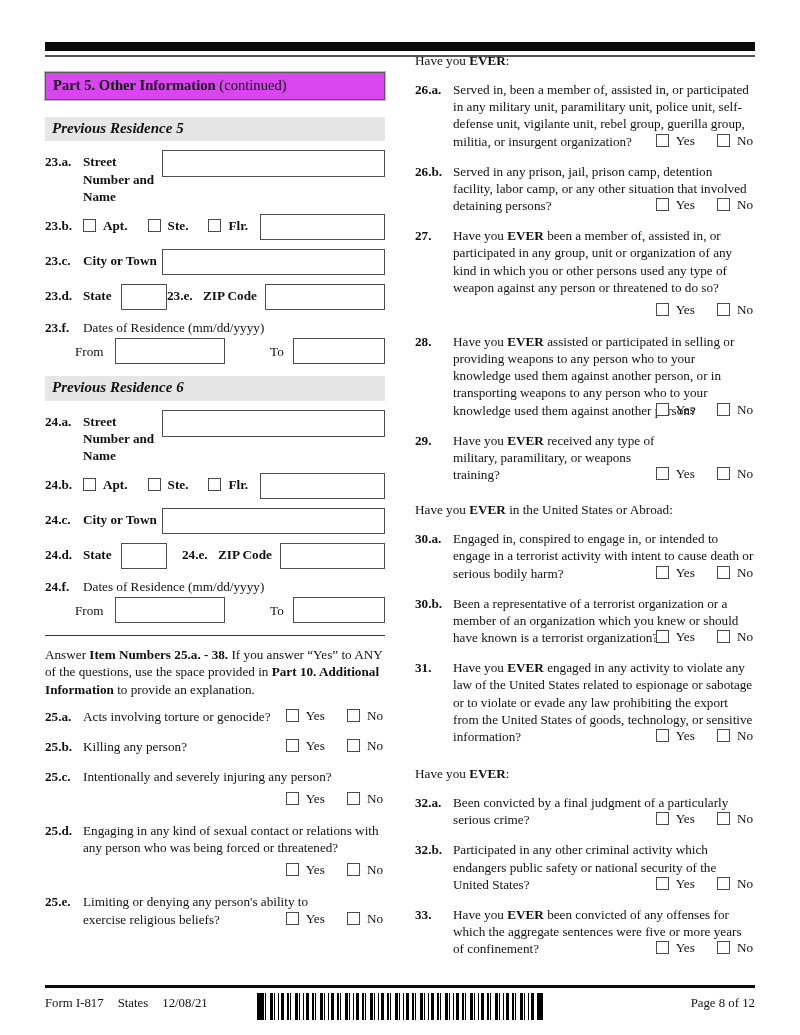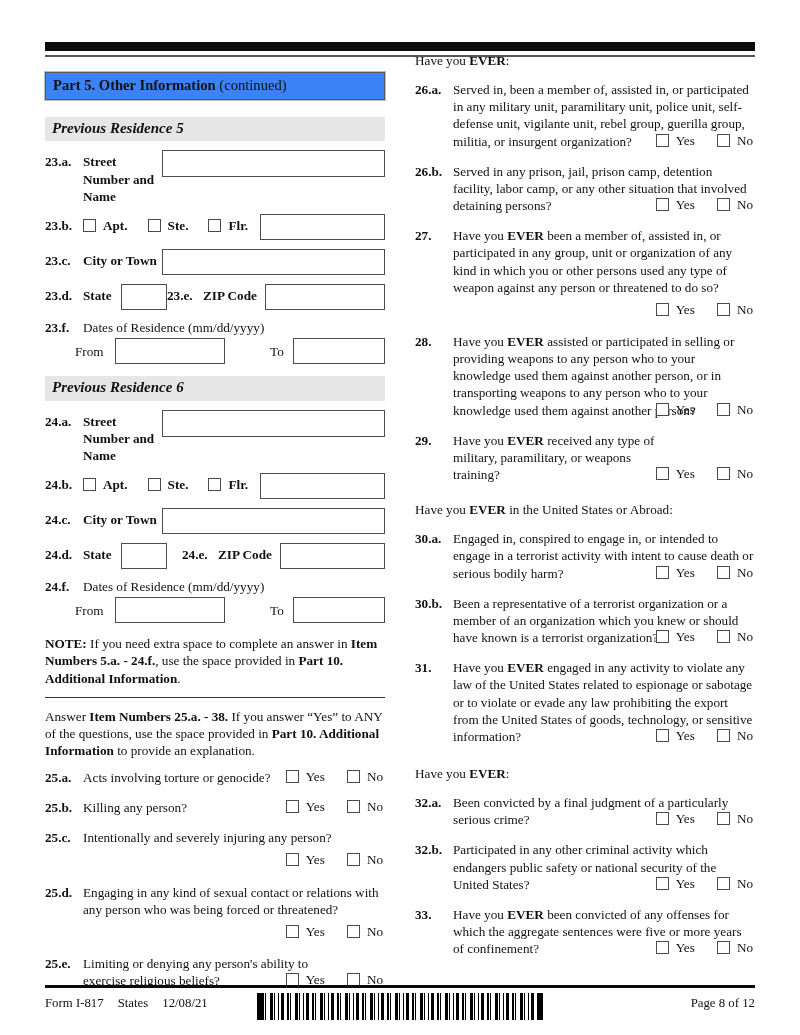--- a/index.html
+++ b/index.html
@@ -14,21 +14,21 @@
 
   .topbar  { position:absolute; left:0; top:42px; width:710px; height:9px; background:#0b0b0b; }
   .topline { position:absolute; left:0; top:55px; width:710px; height:2px; background:#555; }
 
   .col { position:absolute; top:48px; width:340px; }
   .col-left  { left:0;  top:72px; }
   .col-right { left:370px; }
 
   
   .part-header {
-    background:#3b82f6; border:1px solid #5a5a5a; outline:1px solid #bbb;
+    background:#d946ef; border:1px solid #5a5a5a; outline:1px solid #bbb;
     padding:3px 7px 4px 7px; font-size:14.6px; margin-bottom:17px;
   }
   .sub-header {
     background:#e6e6e6; padding:2px 7px 3px 7px;
     font-size:15px; font-weight:bold; font-style:italic; margin-bottom:9px;
   }
 
   
   .frow { display:flex; align-items:flex-start; margin-bottom:9px; }
   .fnum { font-weight:bold; width:38px; flex-shrink:0; padding-top:3px; }
@@ -158,21 +158,20 @@
       <span class="fnum" style="padding-top:0;">24.f.</span>
       <span>Dates of Residence  (mm/dd/yyyy)</span>
     </div>
     <div class="fromto">
       <span style="width:40px;">From</span>
       <div class="fbox" style="width:110px;"></div>
       <span style="margin-left:45px;margin-right:9px;">To</span>
       <div class="fbox grow"></div>
     </div>
 
-    <div class="para" style="margin-top:4px;"><span class="b">NOTE:</span><span>  If you need extra space to complete an answer in </span><span class="b">Item Numbers 5.a. - 24.f.</span><span>, use the space provided in </span><span class="b">Part 10. Additional Information</span><span>.</span></div>
     <hr class="divider">
     <div class="para"><span>Answer </span><span class="b">Item Numbers 25.a. - 38.</span><span>  If you answer “Yes” to ANY of the questions, use the space provided in </span><span class="b">Part 10. Additional Information</span><span> to provide an explanation.</span></div>
 
     <div class="q">
       <span class="qnum">25.a.</span>
       <div class="qtext"><span>Acts involving torture or genocide?</span></div>
       <span class="yn"><span class="yes-part"><span class="cb"></span><span class="cbl">Yes</span></span><span class="cb"></span><span class="cbl">No</span></span>
     </div>
 
     <div class="q">

